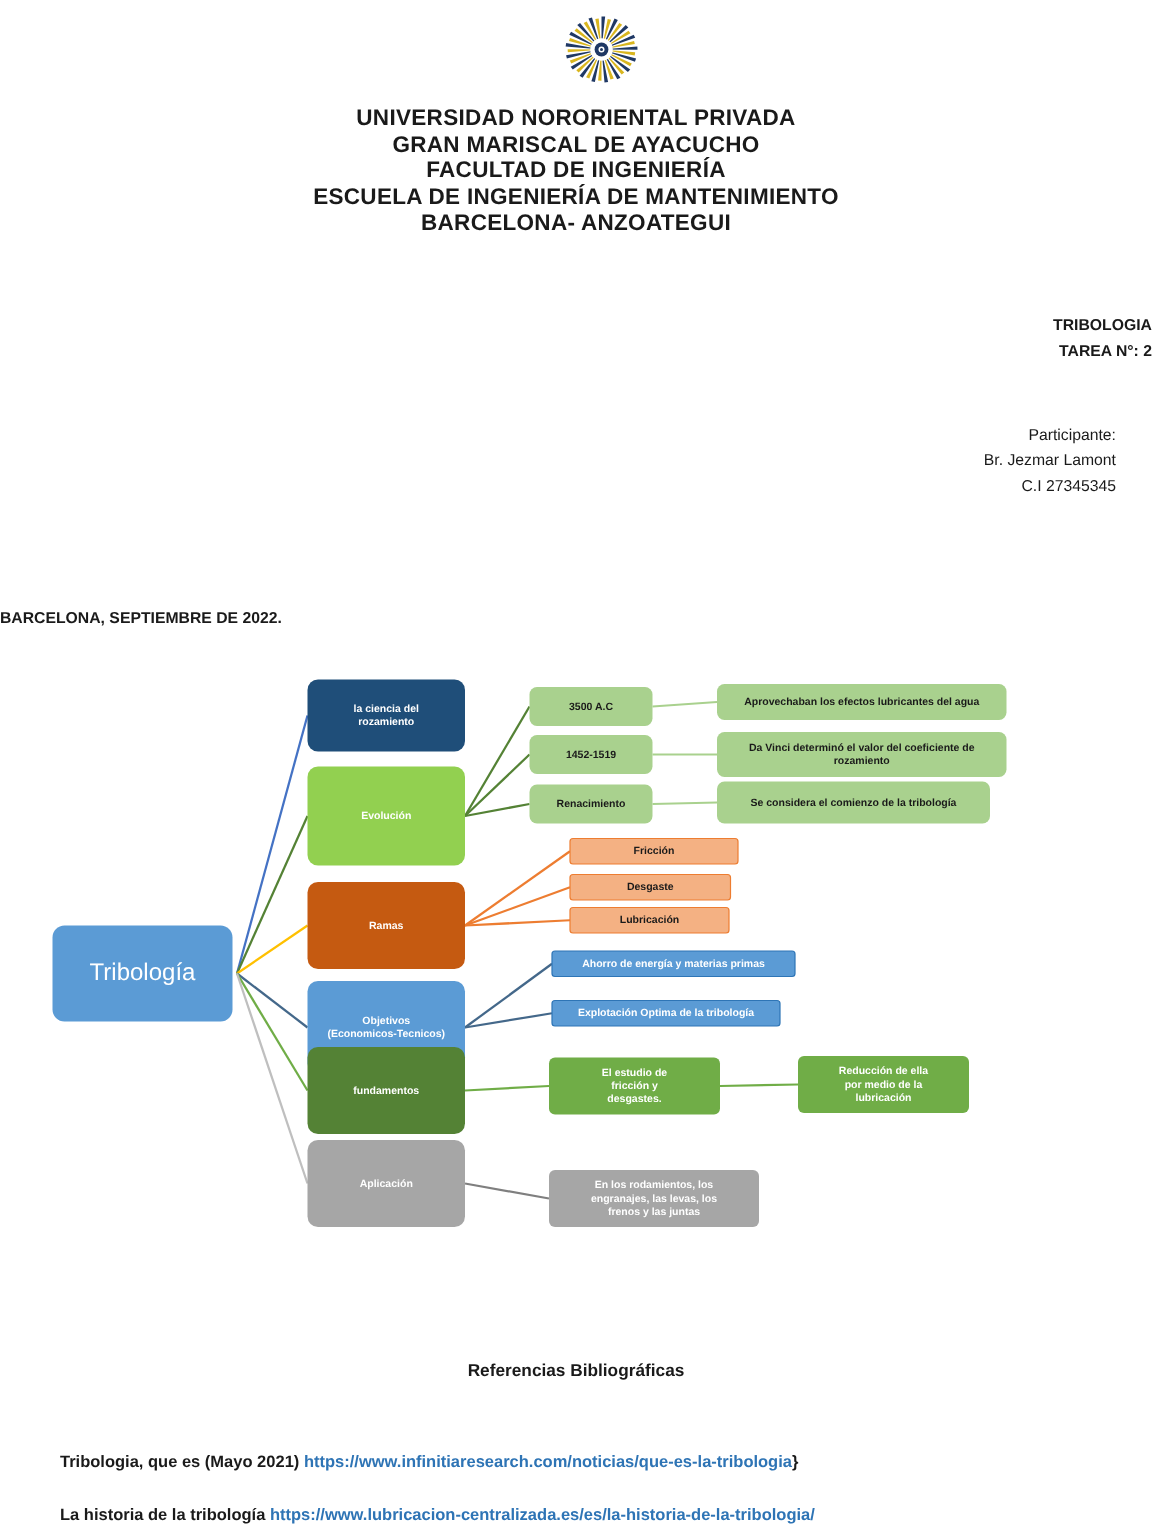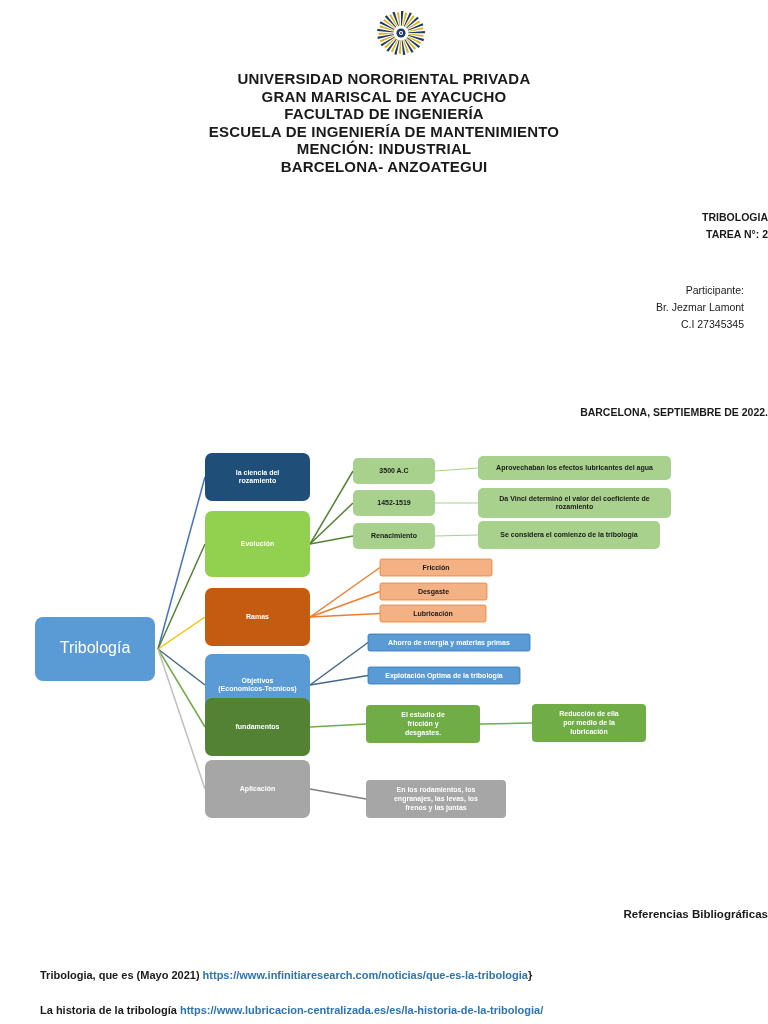--- a/index.html
+++ b/index.html
@@ -20,33 +20,33 @@
     font-size:15px;font-weight:bold;letter-spacing:.2px;line-height:17.5px;
     color:#1a1a1a;
   }
   .doc-title{position:absolute;left:0;top:209px;width:768px;text-align:right;}
   .doc-title div{font-size:10.5px;font-weight:bold;line-height:17px;color:#1a1a1a;}
 
   .instructor{position:absolute;left:32px;top:282px;font-size:10.5px;line-height:17px;color:#1a1a1a;}
   .instructor .ind{padding-left:9px;}
   .participante{position:absolute;right:24px;top:282px;text-align:right;font-size:10.5px;line-height:17px;color:#1a1a1a;}
 
-  .place{position:absolute;left:0;top:406px;width:768px;text-align:right;}
+  .place{position:absolute;left:0;top:406px;width:768px;text-align:left;}
   .place div{font-size:10.5px;font-weight:bold;color:#1a1a1a;}
 
   
   .map{position:absolute;left:0;top:440px;width:624px;height:410px;}
   .map svg{display:block;}
   .nodetext{
     font-family:"Liberation Sans", sans-serif;
     text-anchor:middle;dominant-baseline:middle;
   }
 
   
-  .refs-title{position:absolute;left:0;top:908px;width:768px;text-align:right;}
+  .refs-title{position:absolute;left:0;top:908px;width:768px;text-align:center;}
   .refs-title div{font-size:11.5px;font-weight:bold;color:#1a1a1a;}
   .ref{position:absolute;left:40px;font-size:11px;font-weight:bold;color:#1a1a1a;white-space:nowrap;}
   .ref1{top:969px;}
   .ref2{top:1004px;}
   .ref .lbl{font-weight:bold;}
   .ref .url{color:#2e74b5;font-weight:bold;}
 </style>
 </head>
 <body>
 
@@ -95,21 +95,20 @@
       <circle cx="27" cy="25" r="2.0" fill="#ffffff"></circle>
       <circle cx="27" cy="25" r="1.0" fill="#1F3864"></circle>
     </svg>
   </div>
 
   <div class="cover">
     <div>UNIVERSIDAD NORORIENTAL PRIVADA</div>
     <div>GRAN MARISCAL DE AYACUCHO</div>
     <div>FACULTAD DE INGENIERÍA</div>
     <div>ESCUELA DE INGENIERÍA DE MANTENIMIENTO</div>
-    <div>MENCIÓN: INDUSTRIAL</div>
     <div>BARCELONA- ANZOATEGUI</div>
   </div>
 
   <div class="doc-title">
     <div>TRIBOLOGIA</div>
     <div>TAREA N°: 2</div>
   </div>
 
 
   <div class="participante">

